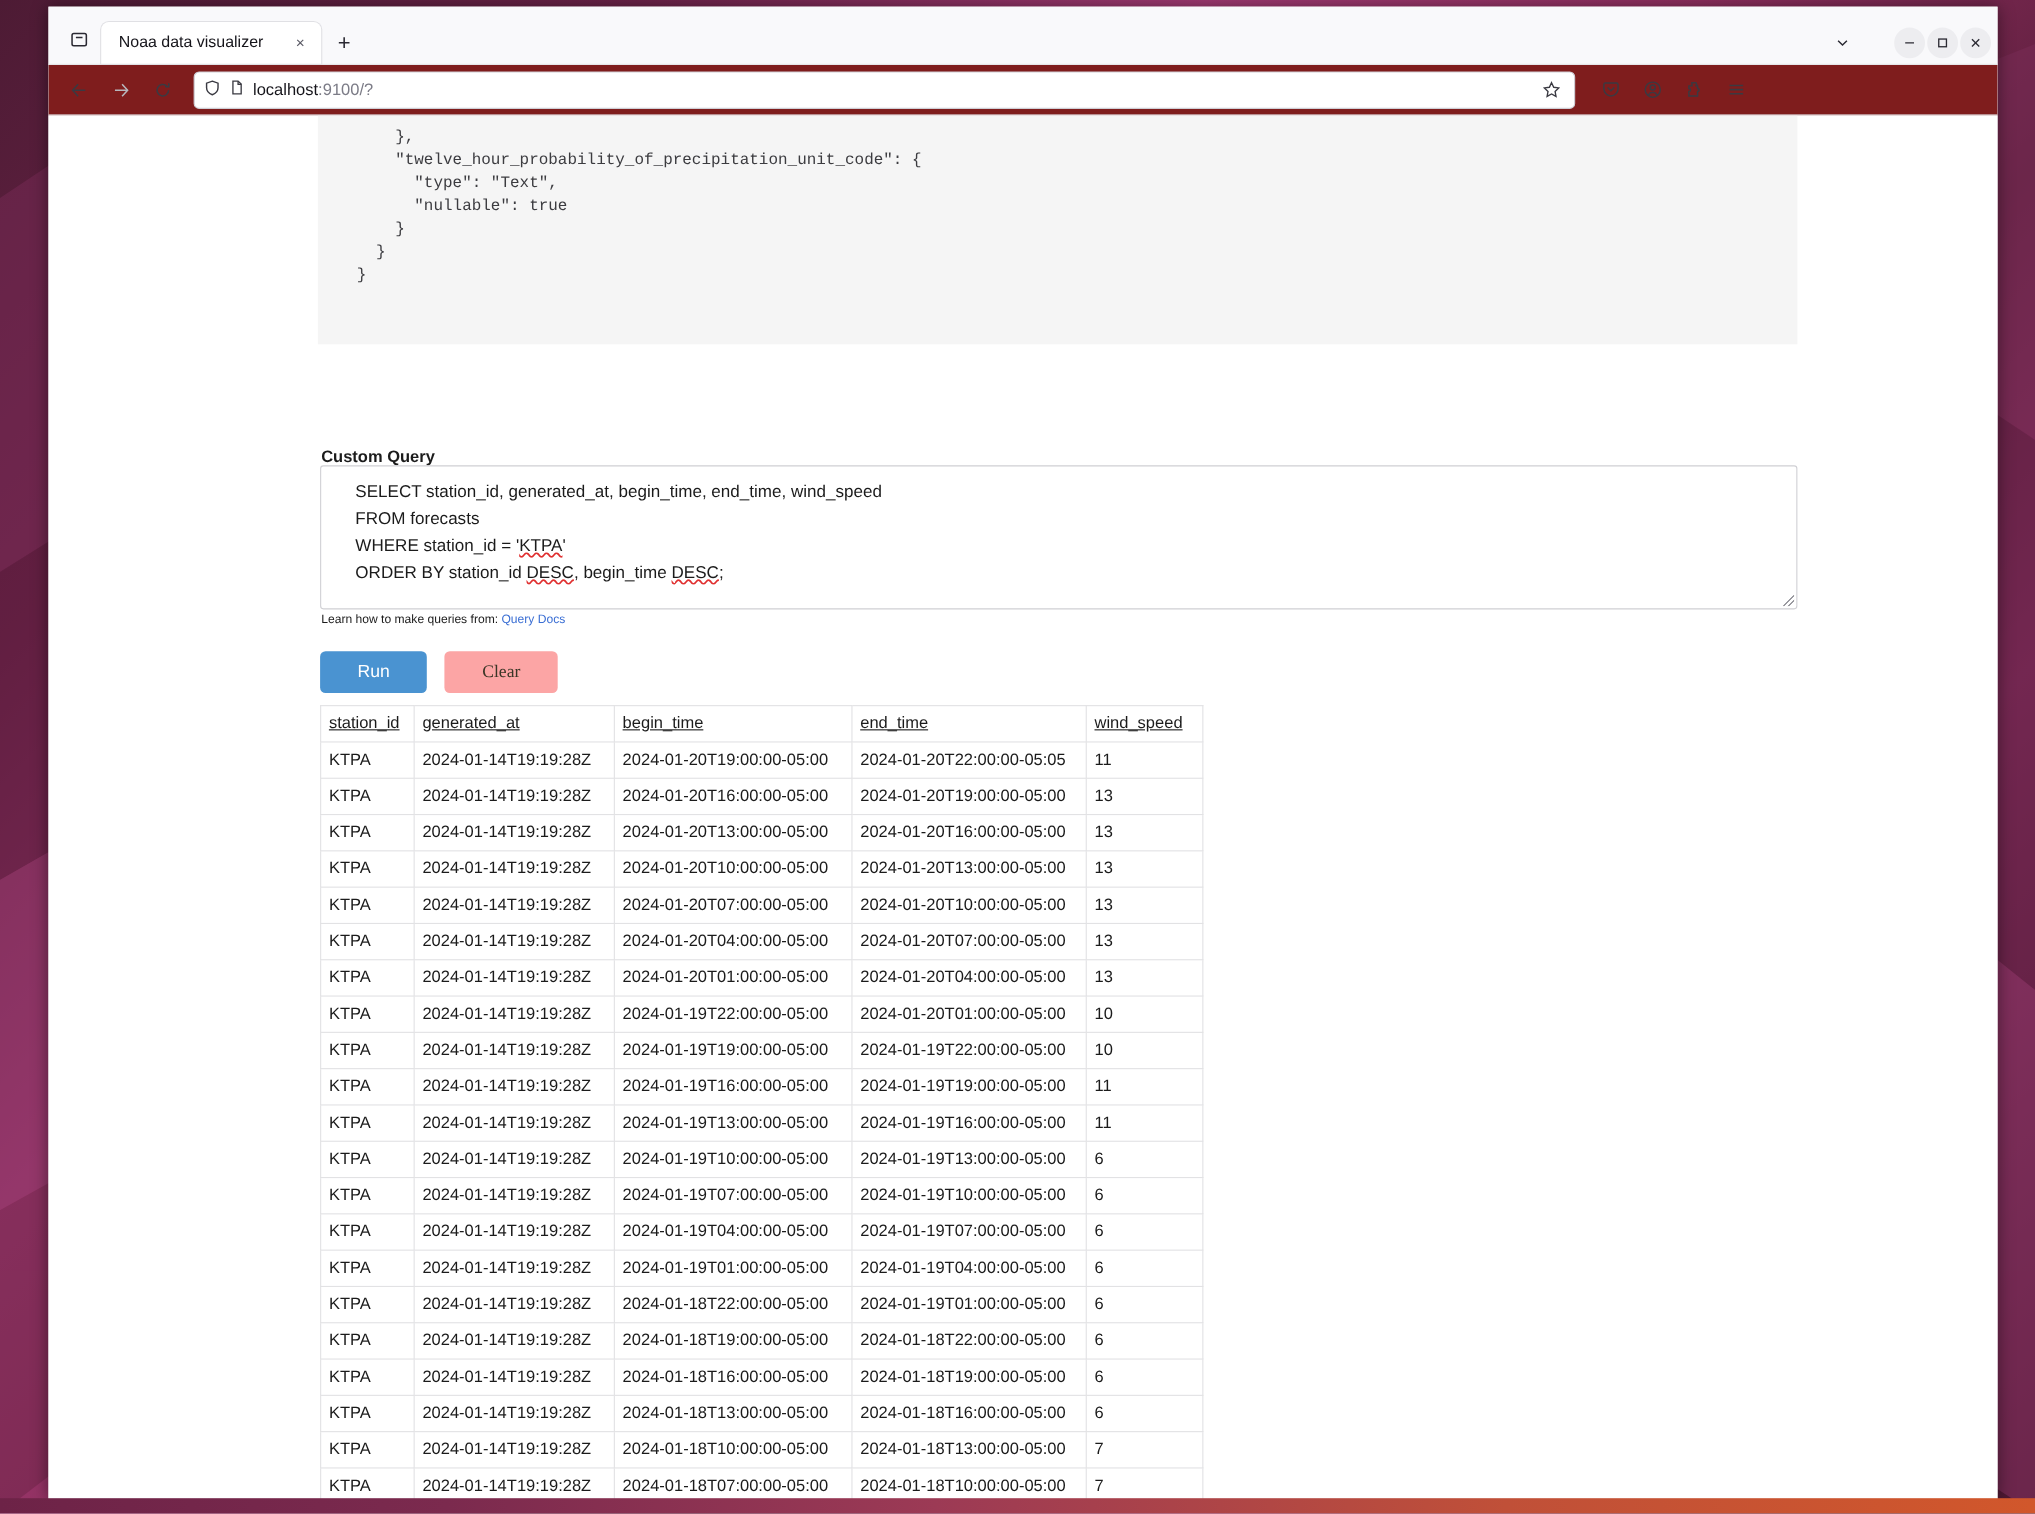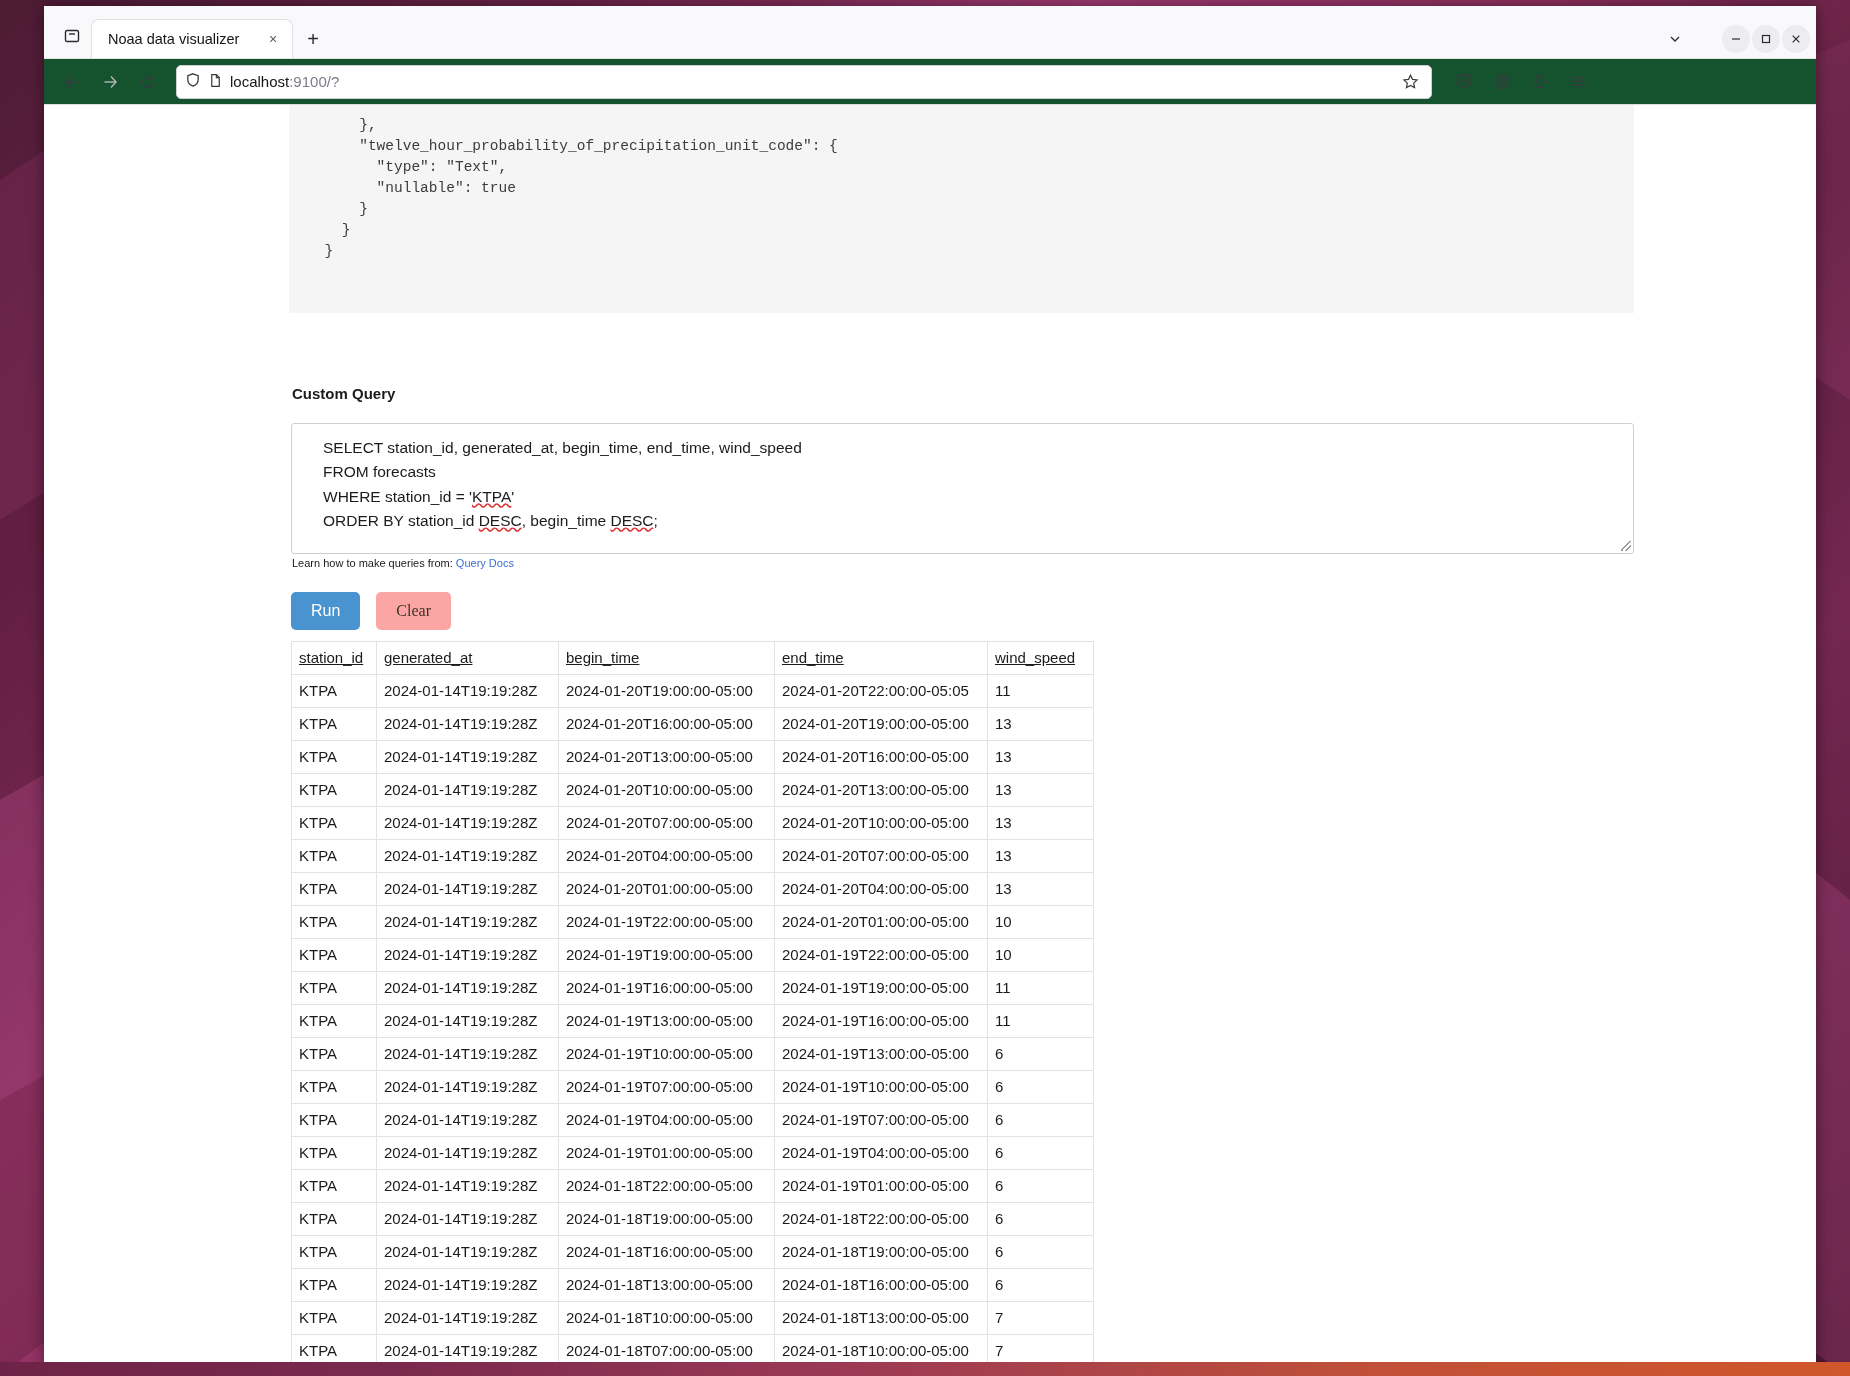--- a/index.html
+++ b/index.html
@@ -66,21 +66,21 @@
     display:flex; align-items:center; justify-content:center; font-size: 20px; color:#2b2a33; }
   #winctrls { margin-left: auto; display: flex; align-items: center; gap: 2px; margin-bottom: 4px; }
   .wc { width: 36px; height: 30px; display: flex; align-items: center; justify-content: center;
         border-radius: 50%; color: #2b2a33; }
   .wc-round { background: #ededf0; width: 28px; height: 28px; }
   #chevdown { width: 34px; height: 30px; display:flex; align-items:center; justify-content:center;
      color:#2b2a33; margin-right: 28px; }
 
   
   #navbar {
-    height: 46px; background: #14532d;
+    height: 46px; background: #7f1d1d;
     display: flex; align-items: center;
     padding: 0 10px; gap: 2px;
     border-bottom: 1px solid #dedee2;
     flex: 0 0 auto;
   }
   .navbtn { width: 36px; height: 34px; display:flex; align-items:center; justify-content:center;
             border-radius: 4px; color: #3a3a42; }
   .navbtn.dim { color: #b7b7bd; }
   #urlbar {
     flex: 1 1 auto; height: 34px; margin: 0 8px;
@@ -112,21 +112,21 @@
     position: absolute;
     left: 245px; top: 0px; width: 1345px; height: 208px;
     overflow: hidden;
     box-sizing: border-box;
   }
 
   .section-label {
     position: absolute;
     font-size: 15px; font-weight: bold; color: #1b1b1b;
   }
-  #custom-query-label { left: 248px; top: 280px; }
+  #custom-query-label { left: 248px; top: 302px; }
 
   #query-box {
     position: absolute;
     left: 247px; top: 318px;
     width: 1343px; height: 131px;
     border: 1px solid #d0d0d4;
     border-radius: 3px;
     background: #fff;
     padding: 12px 31px;
     font-size: 15.5px; line-height: 24.3px;
@@ -150,21 +150,21 @@
     position: absolute; left: 248px; top: 452px;
     font-size: 11px; color: #1b1b1b;
   }
   #learn-line a { color: #3b6fd4; text-decoration: none; }
 
   #btnrow { position: absolute; left: 247px; top: 487px; display: flex; gap: 16px; }
   .btn {
     border: none; border-radius: 5px;
     font-family: "Liberation Sans", sans-serif;
     font-size: 16px;
-    padding: 9px 20px;
+    padding: 9px 34px;
     line-height: 20px;
     cursor: pointer;
   }
   #run-button { background: #4a93d1; color: #ffffff; }
   #clear-button { background: #fca5a5; color: #3a3526; font-family: Liberation Serif, serif; }
 
   
   #results-wrap { position: absolute; left: 247px; top: 536px; width: 1343px; }
   table#results { border-collapse: collapse; font-size: 15px; color: #1b1b1b; }
   table#results th, table#results td {

